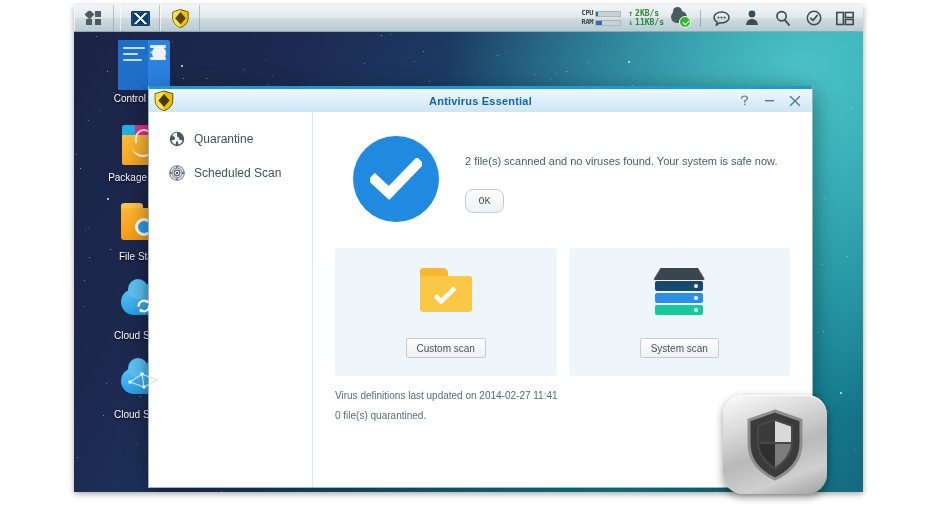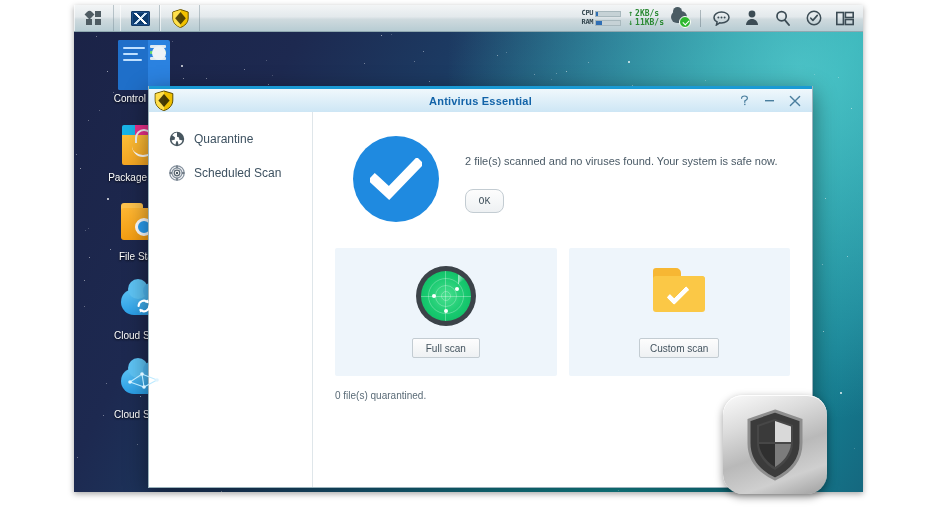--- a/index.html
+++ b/index.html
@@ -755,54 +755,54 @@
               </svg>
             </div>
             <div id="status-text">
               <div id="scan-desc">2 file(s) scanned and no viruses found. Your system is safe now.</div>
               <div id="ok-button">OK</div>
             </div>
           </div>
 
           <div id="scan-tiles">
 
-            <div class="tile">
-              <div class="tile-art">
-                <div class="radar">
-                  <div class="screen">
-                    <span class="ring r1"></span>
-                      <span class="ring r2"></span>
-                      <span class="ring r3"></span>
-                    <span class="cross h"></span>
-                      <span class="cross v"></span>
-                    <span class="sweep"></span>
-                    <span class="blip" style="left:34px;top:16px;"></span>
-                    <span class="blip" style="left:11px;top:23px;"></span>
-                    <span class="blip" style="left:23px;top:38px;"></span>
-                  </div>
-                </div>
-              </div>
-              <div class="tile-btn">Full scan</div>
-            </div>
 
             <div class="tile">
               <div class="tile-art">
                 <div class="folder">
                   <span class="back"></span>
                     <span class="notch"></span>
                     <span class="front"></span>
                     <span class="chk"></span>
                 </div>
               </div>
               <div class="tile-btn">Custom scan</div>
             </div>
 
+            <div class="tile">
+              <div class="tile-art">
+                <div class="server">
+                  <span class="top"></span>
+                  <span class="bay">
+                      <i></i>
+                    </span>
+                  <span class="bay">
+                      <i></i>
+                    </span>
+                  <span class="bay">
+                      <i></i>
+                    </span>
+                </div>
+              </div>
+              <div class="tile-btn">System scan</div>
+            </div>
           </div>
 
           <div id="notes">
+            <div>Virus definitions last updated on 2014-02-27 11:41</div>
             <div>0 file(s) quarantined.</div>
           </div>
         </div>
       </div>
     </div>
   </div>
 </div>
 
 <div id="corner-logo">
   <svg width="60" height="72" viewBox="0 0 60 72">

